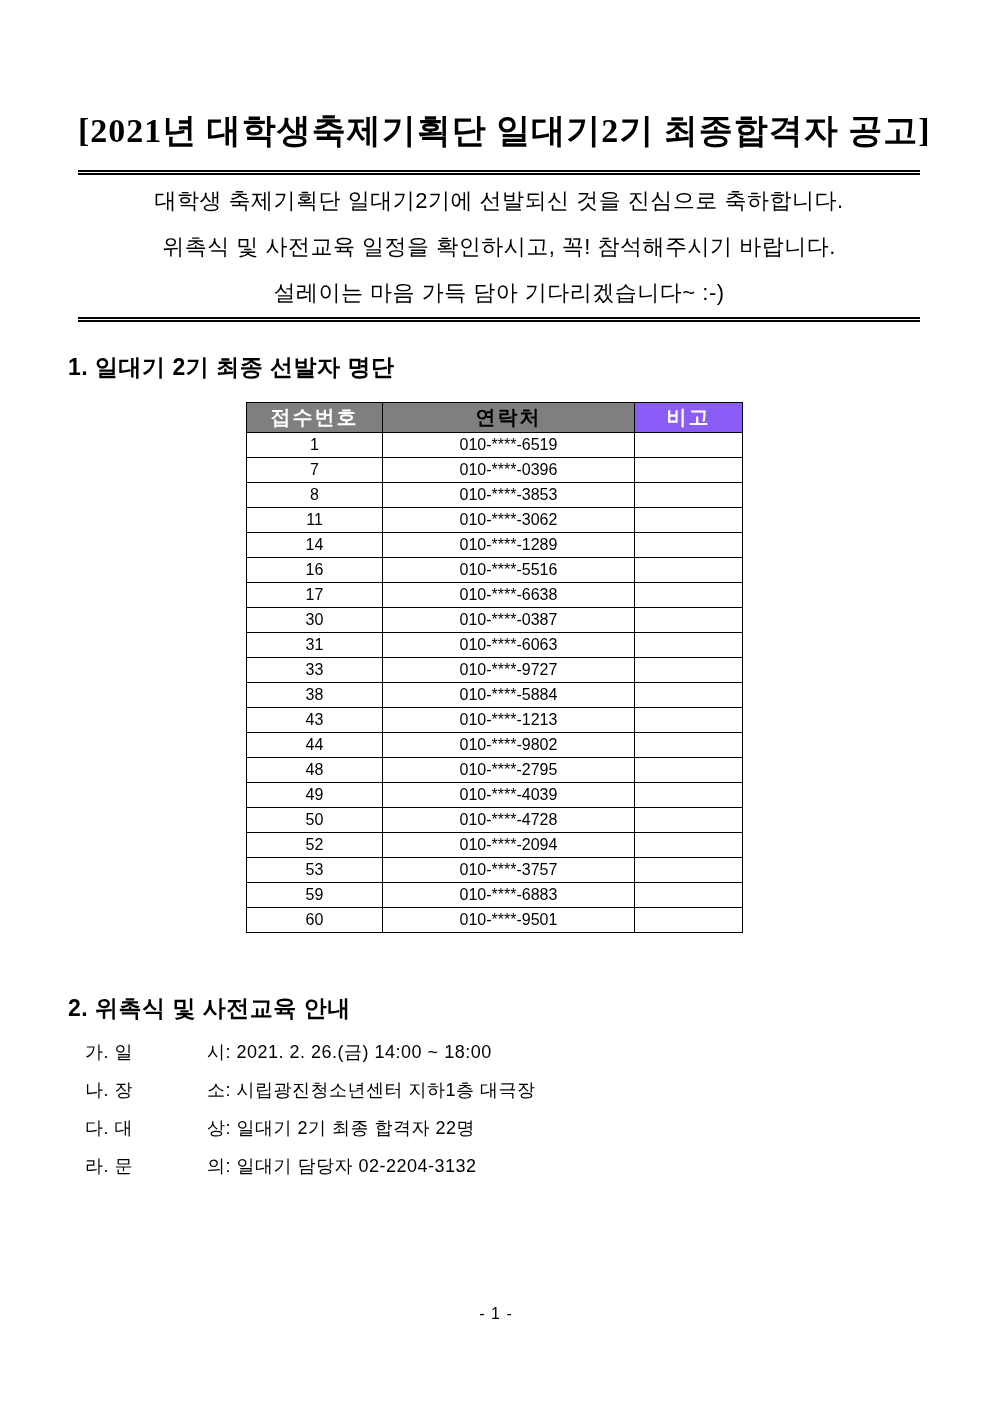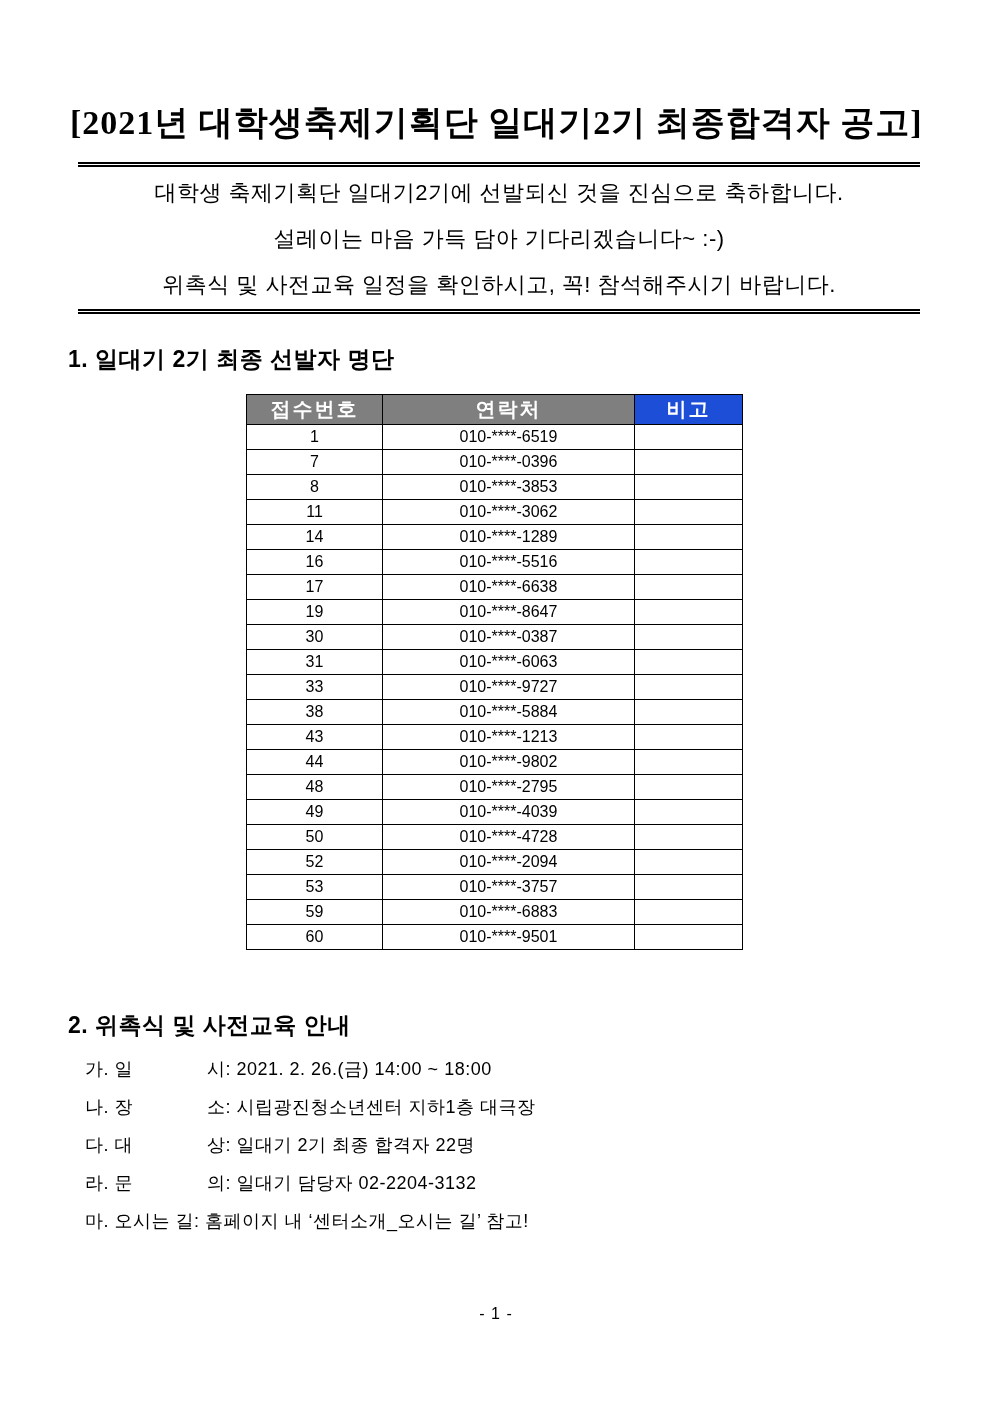--- a/index.html
+++ b/index.html
@@ -6,21 +6,21 @@
   html, body { margin: 0; padding: 0; }
   body {
     width: 992px; height: 1403px;
     background: #ffffff; color: #000000;
     font-family: "Liberation Sans", sans-serif;
     position: relative; overflow: hidden;
   }
   .page { padding: 0 68px; }
 
   .title {
-    margin: 2px; padding-top: 98px;
+    margin: 10px; padding-top: 98px;
     font-family: "Liberation Serif", serif;
     font-size: 34px; font-weight: 700;
     text-align: center; letter-spacing: 1px;
     white-space: nowrap;
   }
 
   .intro-box {
     margin: 16px 4px 0 10px;
     border-top: 5px double #000;
     border-bottom: 5px double #000;
@@ -74,37 +74,37 @@
 </style>
 </head>
 <body style="background: rgb(255, 255, 255); color: rgb(0, 0, 0);">
 
 <div class="page">
 
   <h1 class="title">[2021년 대학생축제기획단 일대기2기 최종합격자 공고]</h1>
 
   <div class="intro-box">
     <p>대학생 축제기획단 일대기2기에 선발되신 것을 진심으로 축하합니다.</p>
+    <p>위촉식 및 사전교육 일정을 확인하시고, 꼭! 참석해주시기 바랍니다.</p>
     <p>설레이는 마음 가득 담아 기다리겠습니다~ :-)</p>
-    <p>위촉식 및 사전교육 일정을 확인하시고, 꼭! 참석해주시기 바랍니다.</p>
   </div>
 
   <h2 class="section-heading" id="section1-heading">1. 일대기 2기 최종 선발자 명단</h2>
 
   <table class="applicants">
     <colgroup>
       <col class="c-no">
         <col class="c-phone">
         <col class="c-note">
     </colgroup>
     <thead>
       <tr>
         <th style="background: rgb(127, 127, 127); color: rgb(255, 255, 255);">접수번호</th>
-        <th style="background: rgb(127, 127, 127); color: #ffffff;">연락처</th>
-        <th style="background: #1d4ed8; color: rgb(255, 255, 255);">비고</th>
+        <th style="background: rgb(127, 127, 127); color: #000000;">연락처</th>
+        <th style="background: #8b5cf6; color: rgb(255, 255, 255);">비고</th>
       </tr>
     </thead>
     <tbody>
         <tr>
           <td>1</td>
           <td>010-****-6519</td>
           <td></td>
         </tr>
         <tr>
           <td>7</td>
@@ -127,25 +127,20 @@
           <td></td>
         </tr>
         <tr>
           <td>16</td>
           <td>010-****-5516</td>
           <td></td>
         </tr>
         <tr>
           <td>17</td>
           <td>010-****-6638</td>
-          <td></td>
-        </tr>
-        <tr>
-          <td>19</td>
-          <td>010-****-8647</td>
           <td></td>
         </tr>
         <tr>
           <td>30</td>
           <td>010-****-0387</td>
           <td></td>
         </tr>
         <tr>
           <td>31</td>
           <td>010-****-6063</td>
@@ -209,18 +204,17 @@
       </tbody>
   </table>
 
   <h2 class="section-heading" id="section2-heading">2. 위촉식 및 사전교육 안내</h2>
 
   <div class="info-items">
     <div class="item">가. 일    시: 2021. 2. 26.(금) 14:00 ~ 18:00</div>
     <div class="item">나. 장    소: 시립광진청소년센터 지하1층 대극장</div>
     <div class="item">다. 대    상: 일대기 2기 최종 합격자 22명</div>
     <div class="item">라. 문    의: 일대기 담당자 02-2204-3132</div>
-    <div class="item">마. 오시는 길: 홈페이지 내 ‘센터소개_오시는 길’ 참고!</div>
   </div>
 
 </div>
 
 <div class="page-footer">- 1 -</div>
 
 </body></html>

